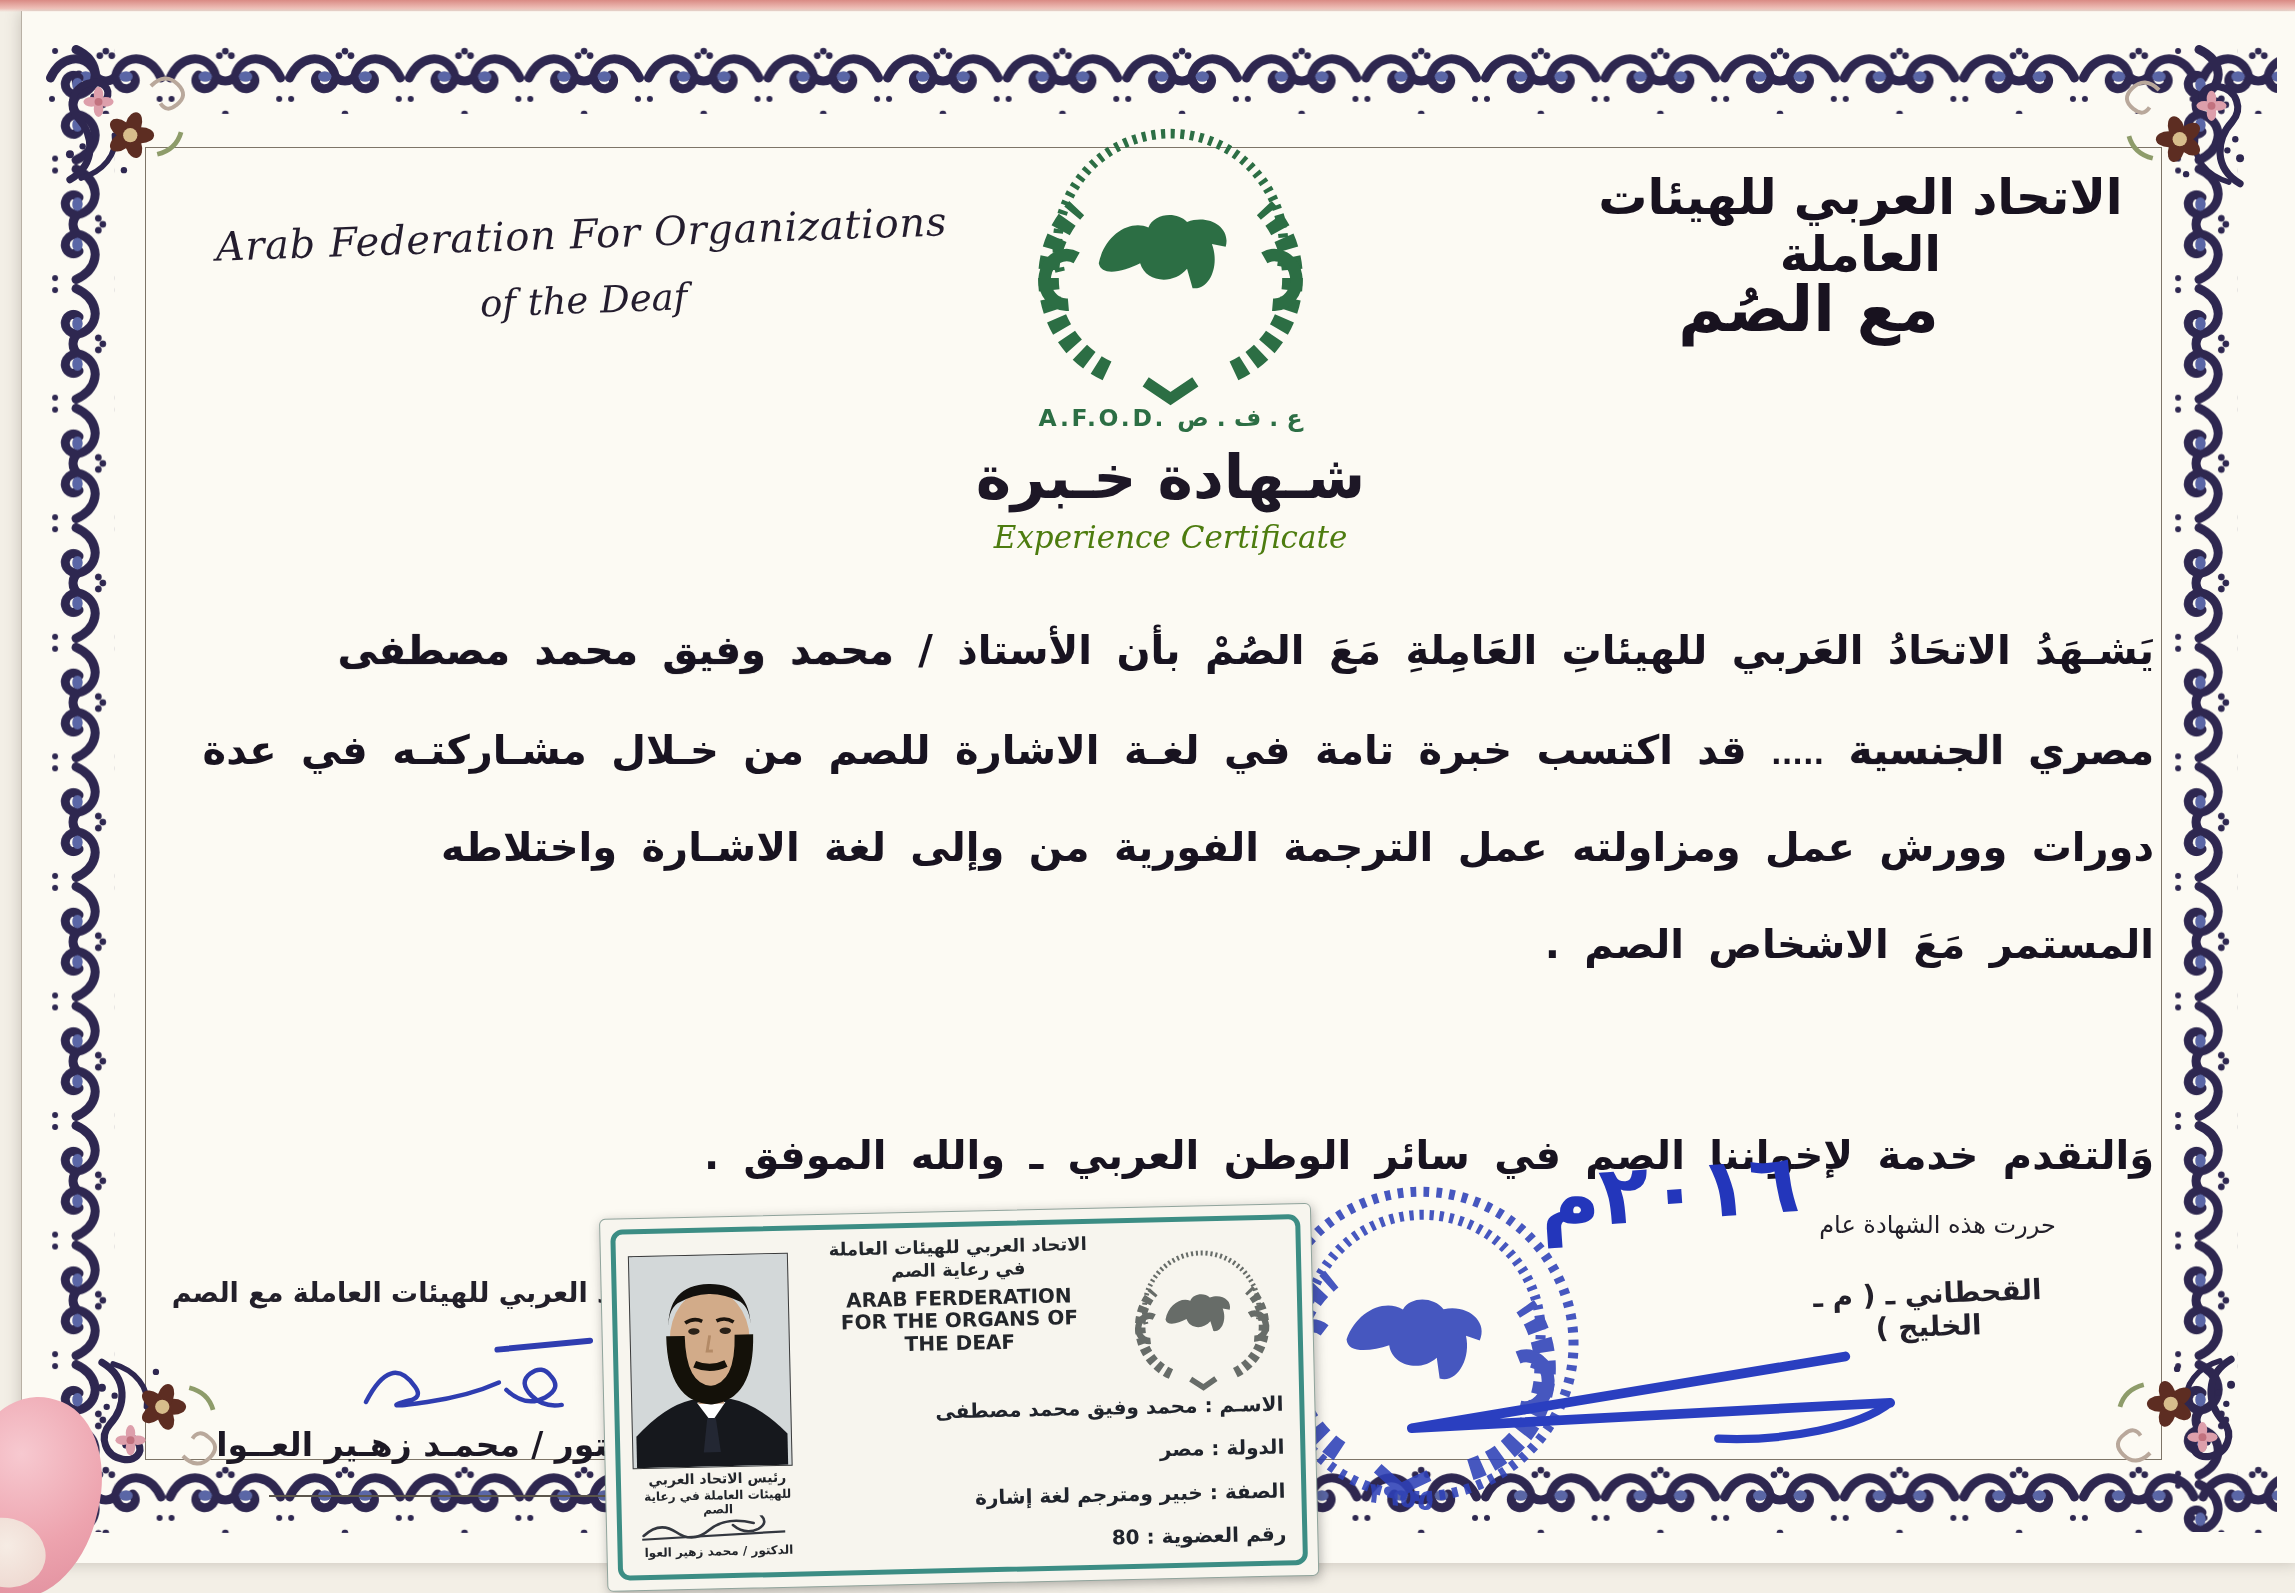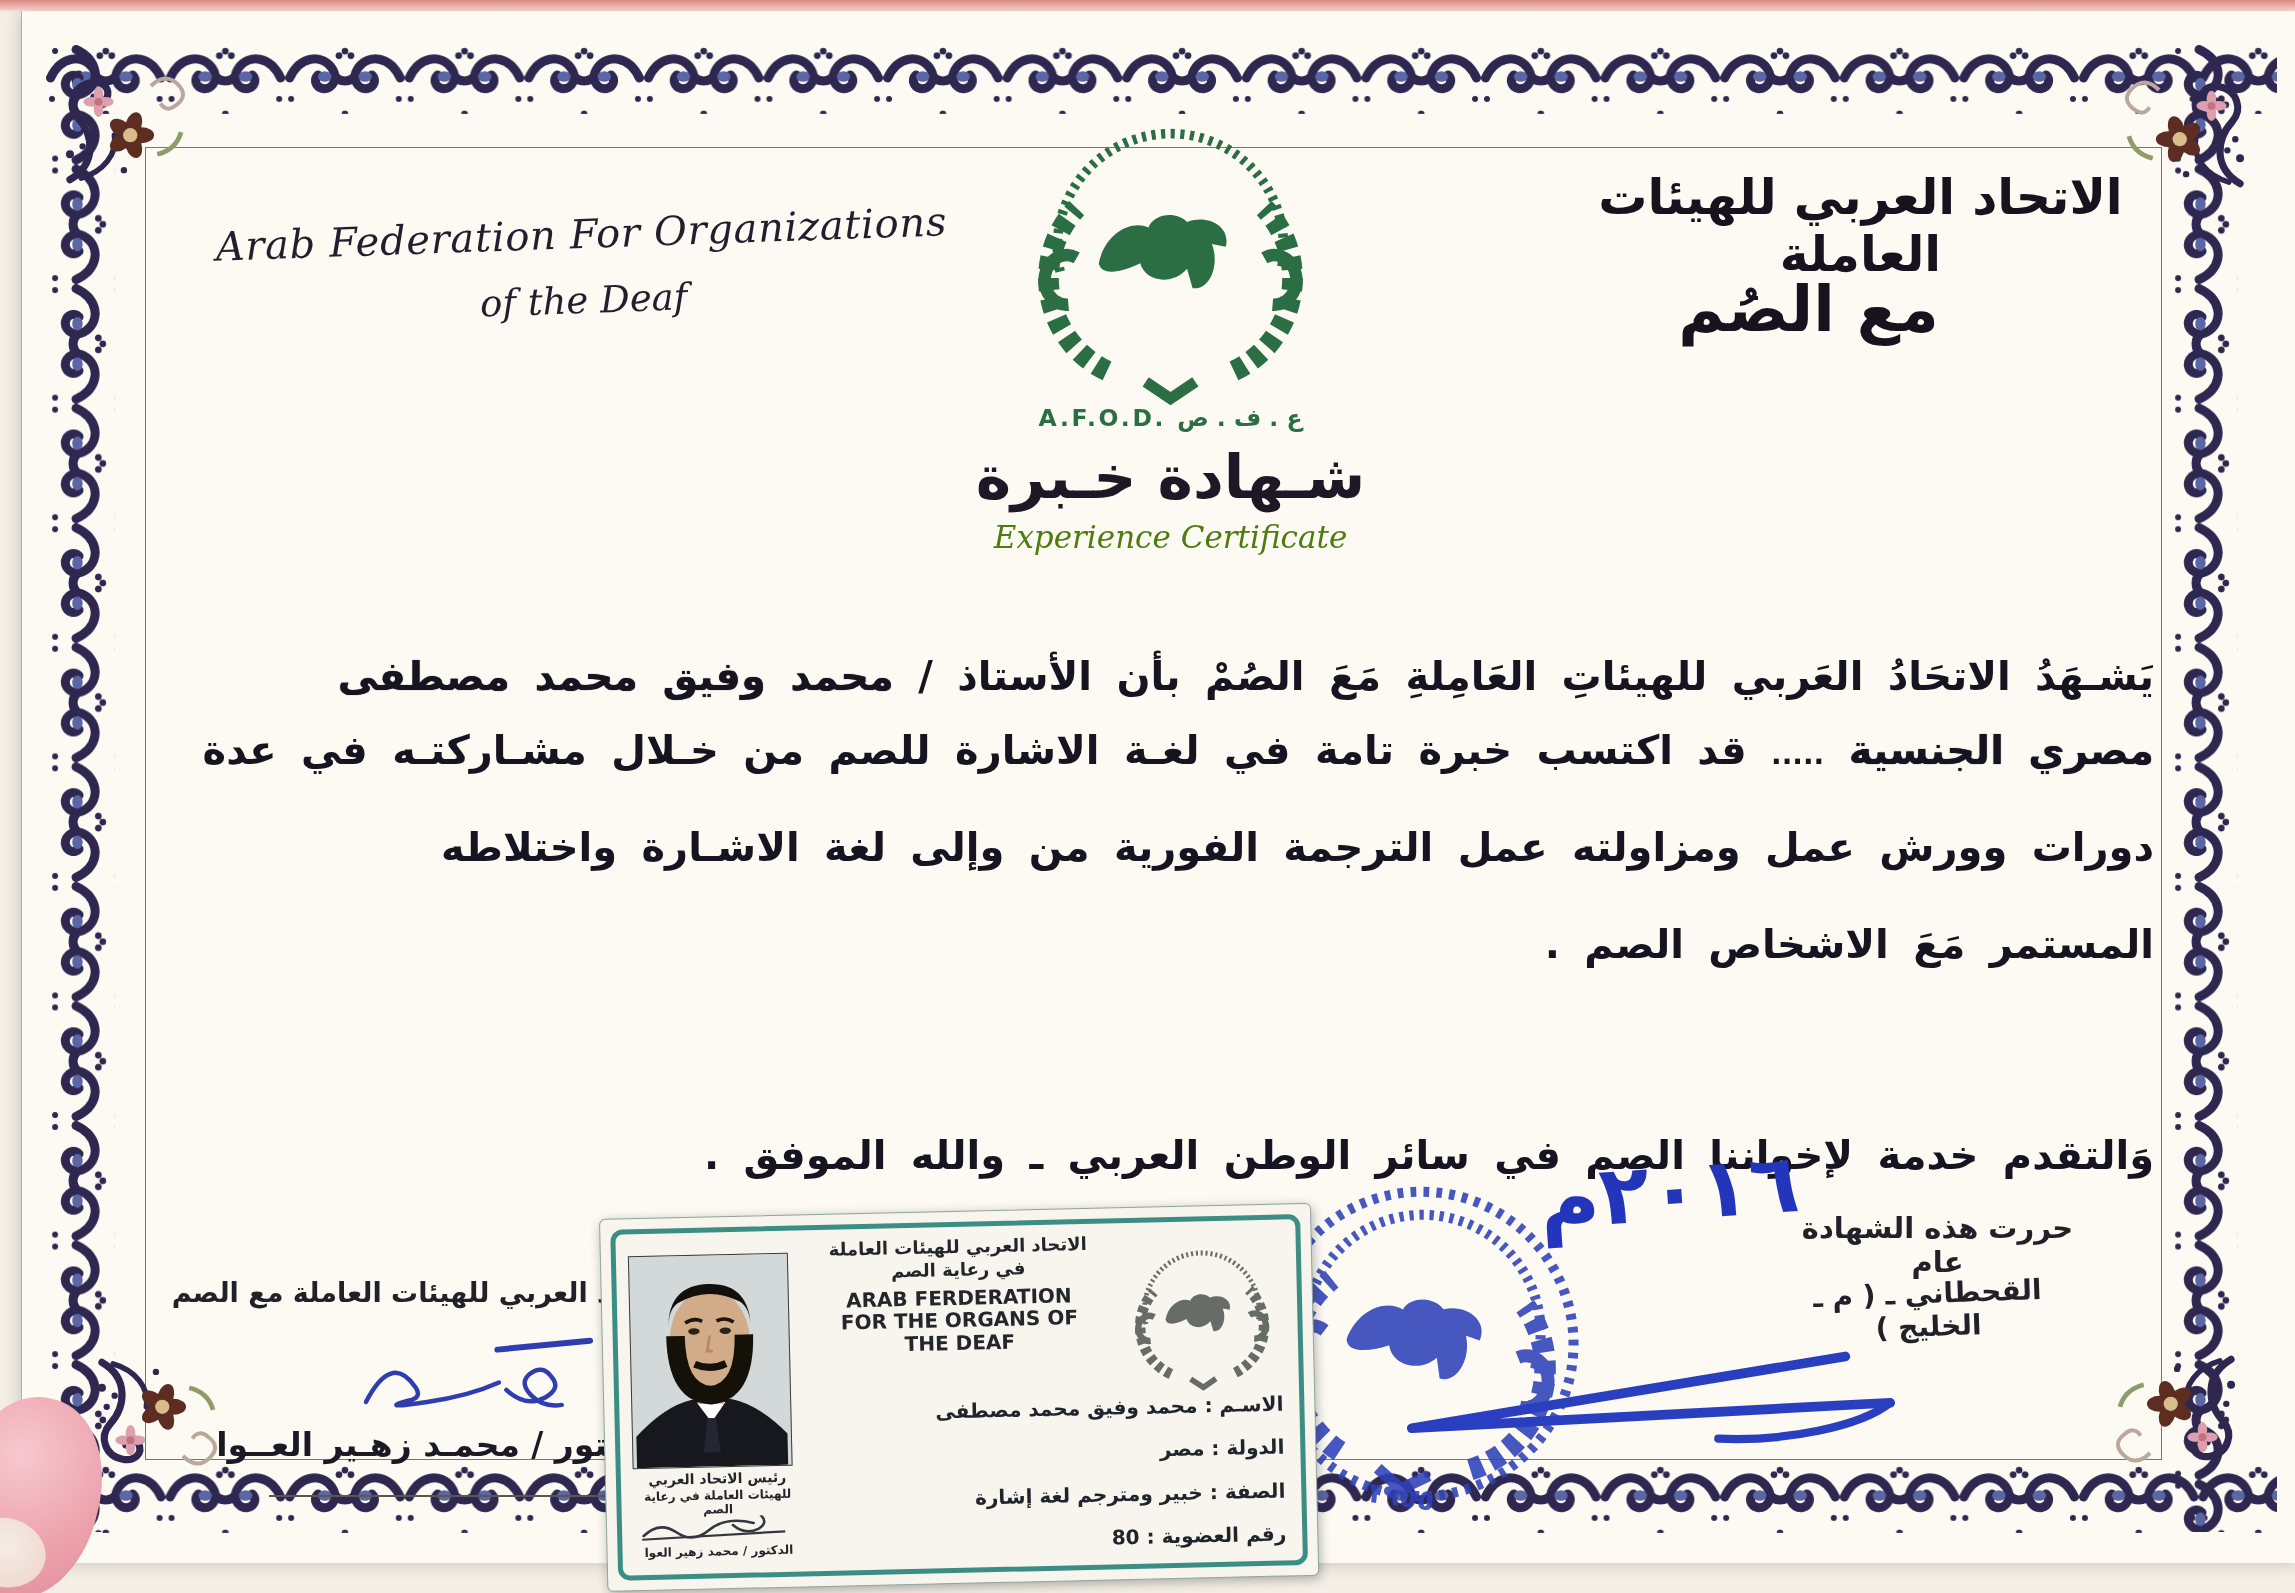--- a/index.html
+++ b/index.html
@@ -26,36 +26,36 @@
             font-family:"DejaVu Serif",serif;font-style:italic;font-size:31px;color:#4d7c0f;z-index:4;}
   .org-ar1{position:absolute;left:1517px;top:158px;width:643px;text-align:center;direction:rtl;
            font-size:49px;font-weight:bold;color:#18121f;z-index:4;letter-spacing:-0.7px;}
   .org-ar2{position:absolute;left:1577px;top:262px;width:419px;text-align:center;direction:rtl;
            font-size:63px;font-weight:bold;color:#18121f;z-index:4;}
   
   .bodyblk{position:absolute;left:105px;width:2027px;direction:rtl;color:#181320;z-index:4;
            font-size:40px;font-weight:bold;word-spacing:10.5px;}
   .bodyblk .em{text-shadow:0 0 0.9px currentColor;}
   .bodyblk .dots{letter-spacing:3.7px;font-size:28px;}
-  .L1{top:642px;} .L2{top:716px;} .L3{top:813px;margin-right:310px;}
+  .L1{top:616px;} .L2{top:716px;} .L3{top:813px;margin-right:310px;}
   .L4{top:910px;} .L5{top:1026px;margin-right:45px;} .L6{top:1121px;margin-right:523px;}
   
   .f-org{position:absolute;left:105px;top:1266px;width:553px;direction:rtl;text-align:right;
          font-size:27px;font-weight:bold;color:#23202a;z-index:4;}
   .f-sig{position:absolute;left:329px;top:1310px;width:254px;height:120px;z-index:4;}
   .f-name{position:absolute;left:105px;top:1414px;width:543px;direction:rtl;text-align:right;
           font-size:33px;font-weight:bold;color:#1c1824;z-index:4;}
   .f-line{position:absolute;left:247px;top:1484px;width:837px;height:0;border-top:2.2px solid #5c564c;z-index:4;}
   
   .stamp-svg{position:absolute;left:1220px;top:1152px;width:359px;height:359px;color:#2e41b8;
              opacity:.88;transform:rotate(8deg);z-index:6;}
   .year-hand{position:absolute;left:1517px;top:1133px;direction:rtl;font-size:82px;font-weight:bold;
              color:#2336bb;transform:rotate(-4deg);z-index:7;}
   .issue-label{position:absolute;left:1766px;top:1200px;width:299px;direction:rtl;text-align:center;
-               font-size:29px;font-weight:bold;color:#23202a;z-index:7;}
+               font-size:24px;font-weight:normal;color:#23202a;z-index:7;}
   .issue-place{position:absolute;left:1749px;top:1266px;width:314px;direction:rtl;text-align:center;
                font-size:28px;font-weight:bold;color:#23202a;transform:rotate(-2deg);z-index:7;}
   .swoosh{position:absolute;left:1345px;top:1320px;width:568px;height:157px;z-index:7;}
   
   .card{position:absolute;left:577px;top:1208px;width:710px;height:371px;background:#f7f5ee;
         border:0.7px solid #90a49c;border-radius:6px;box-shadow:1.5px 3px 10.5px rgba(40,40,40,.35);
         transform:rotate(-1.3deg);transform-origin:top left;z-index:50;}
   .card-frame{position:absolute;left:9.7px;top:9.7px;right:9.7px;bottom:9.7px;
               border:5.2px solid #3c8d84;border-radius:12px;}
   .card-photo{position:absolute;left:27px;top:37px;width:158px;height:211px;border:1.5px solid #3b3b3b;

